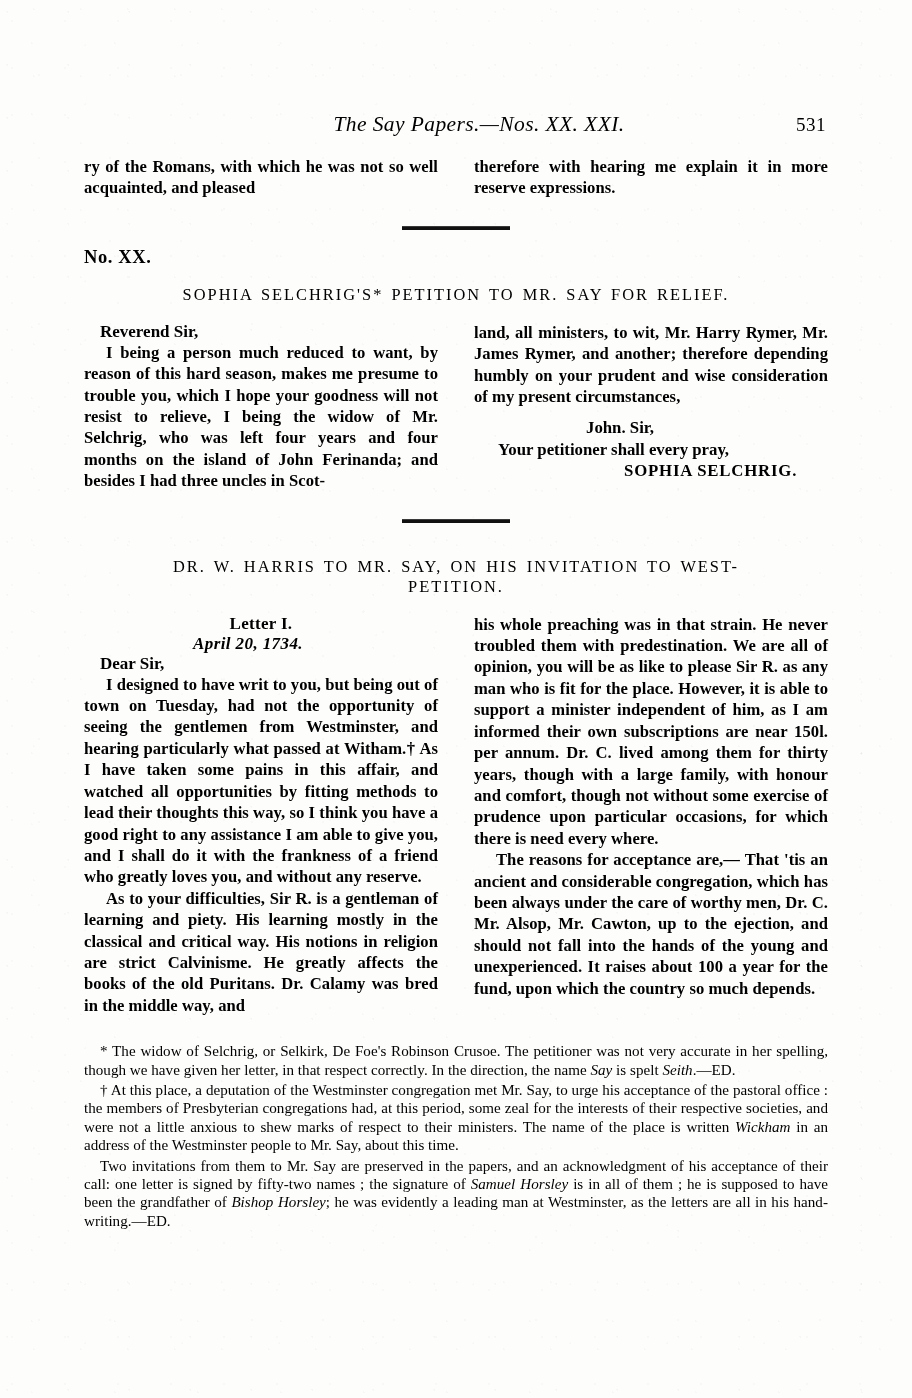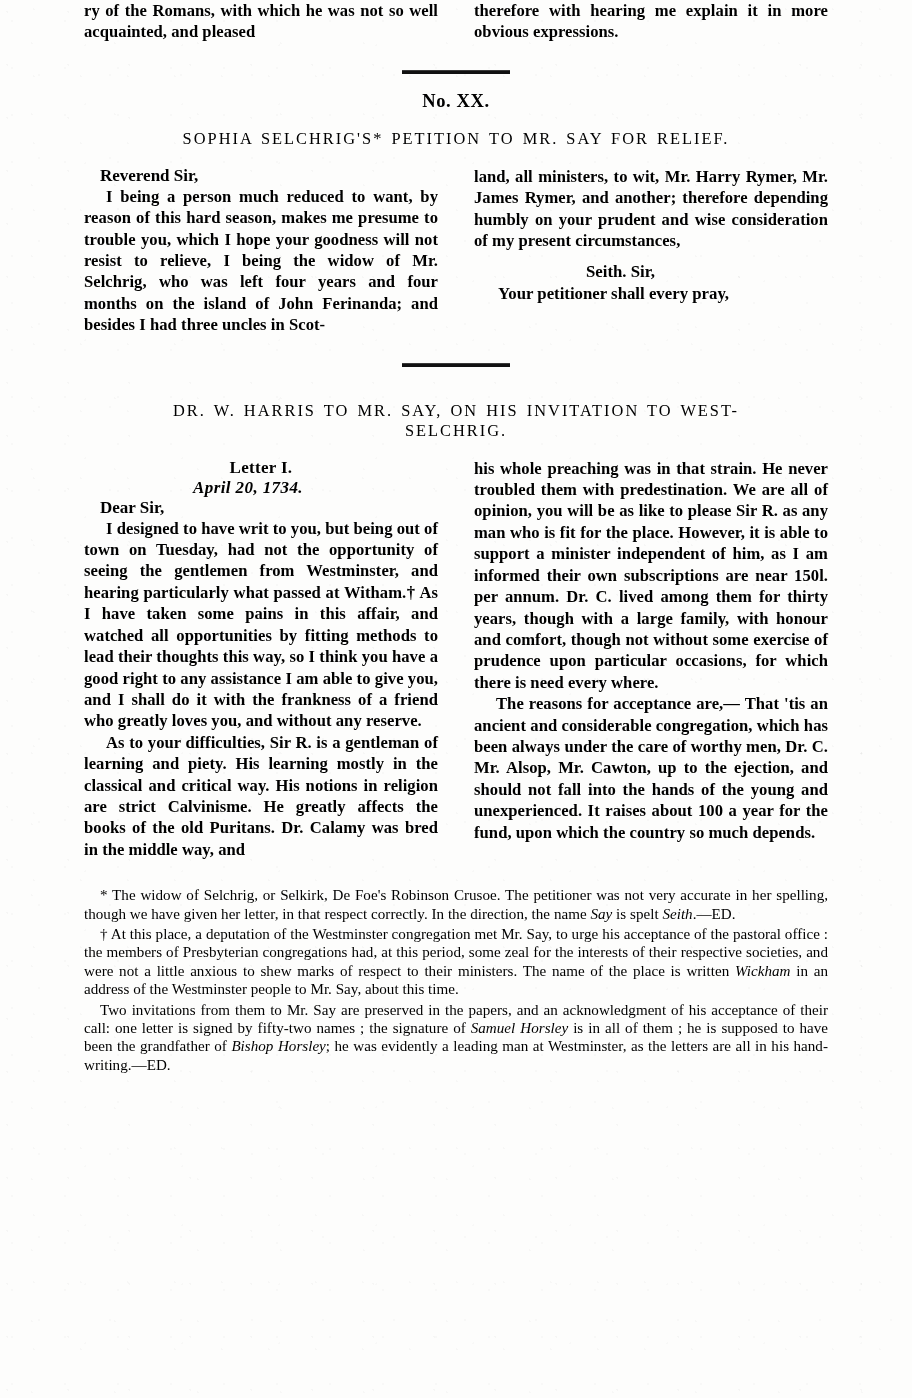--- a/index.html
+++ b/index.html
@@ -94,21 +94,21 @@
     line-height: 0;
   }
   .rule {
     display: inline-block;
     width: 108px;
     height: 3px;
     background: #111;
     border-top: 1px solid #3a3a3a;
   }
   .sec-no {
-    text-align: center;
+    text-align: left;
     font-size: 18.5px;
     font-weight: bold;
     letter-spacing: .6px;
   }
   .sec-title {
     text-align: center;
     font-size: 16.4px;
     letter-spacing: 2.0px;
     word-spacing: 2px;
     white-space: pre-line;
@@ -162,27 +162,31 @@
   .spacer-s { height: 10px; }
   .spacer-m { height: 17px; }
   .spacer-l { height: 26px; }
 </style>
 </head>
 <body>
 
 <div class="page">
   <div class="content">
 
+    <div class="runhead">
+      <div class="runhead-title">The Say Papers.—Nos. XX. XXI.</div>
+      <div class="runhead-folio">531</div>
+    </div>
 
     <div class="cols">
       <div class="col">
         <p class="tx hang">ry of the Romans, with which he was not so well acquainted, and pleased</p>
       </div>
       <div class="col">
-        <p class="tx hang">therefore with hearing me explain it in more obvious expressions.</p>
+        <p class="tx hang">therefore with hearing me explain it in more reserve expressions.</p>
       </div>
     </div>
 
     <div class="spacer-l"></div>
 
     <div class="rule-wrap">
       <span class="rule"></span>
     </div>
     <div class="spacer-m"></div>
     <div class="sec-no">No. XX.</div>
@@ -191,34 +195,35 @@
     <div class="spacer-m"></div>
 
     <div class="cols">
       <div class="col">
         <p class="salutation">Reverend Sir,</p>
         <p class="tx indent">I being a person much reduced to want, by reason of this hard season, makes me presume to trouble you, which I hope your goodness will not resist to relieve, I being the widow of Mr. Selchrig, who was left four years and four months on the island of John Ferinanda; and besides I had three uncles in Scot-</p>
       </div>
       <div class="col">
         <p class="tx hang">land, all ministers, to wit, Mr. Harry Rymer, Mr. James Rymer, and another; therefore depending humbly on your prudent and wise consideration of my present circumstances,</p>
         <div class="spacer-s"></div>
-        <p class="close-line close-revd">Seith. Sir,</p>
+        <p class="close-line close-revd">John. Sir,</p>
         <p class="close-line close-pray">Your petitioner shall every pray,</p>
+        <p class="close-line close-name">SOPHIA SELCHRIG.</p>
       </div>
     </div>
 
     <div class="spacer-l"></div>
 
     <div class="rule-wrap">
       <span class="rule"></span>
     </div>
     <div class="spacer-m"></div>
     <div class="spacer-m"></div>
     <div class="sec-title">DR. W. HARRIS TO MR. SAY, ON HIS INVITATION TO WEST-
-SELCHRIG.</div>
+PETITION.</div>
     <div class="spacer-m"></div>
 
     <div class="cols">
       <div class="col">
         <div class="letter-no">Letter I.</div>
         <div class="letter-date">April 20, 1734.</div>
         <p class="salutation">Dear Sir,</p>
         <p class="tx indent">I designed to have writ to you, but being out of town on Tuesday, had not the opportunity of seeing the gentlemen from Westminster, and hearing particularly what passed at Witham.† As I have taken some pains in this affair, and watched all opportunities by fitting methods to lead their thoughts this way, so I think you have a good right to any assistance I am able to give you, and I shall do it with the frankness of a friend who greatly loves you, and without any reserve.</p>
         <p class="tx indent">As to your difficulties, Sir R. is a gentleman of learning and piety. His learning mostly in the classical and critical way. His notions in religion are strict Calvinisme. He greatly affects the books of the old Puritans. Dr. Calamy was bred in the middle way, and</p>
       </div>

